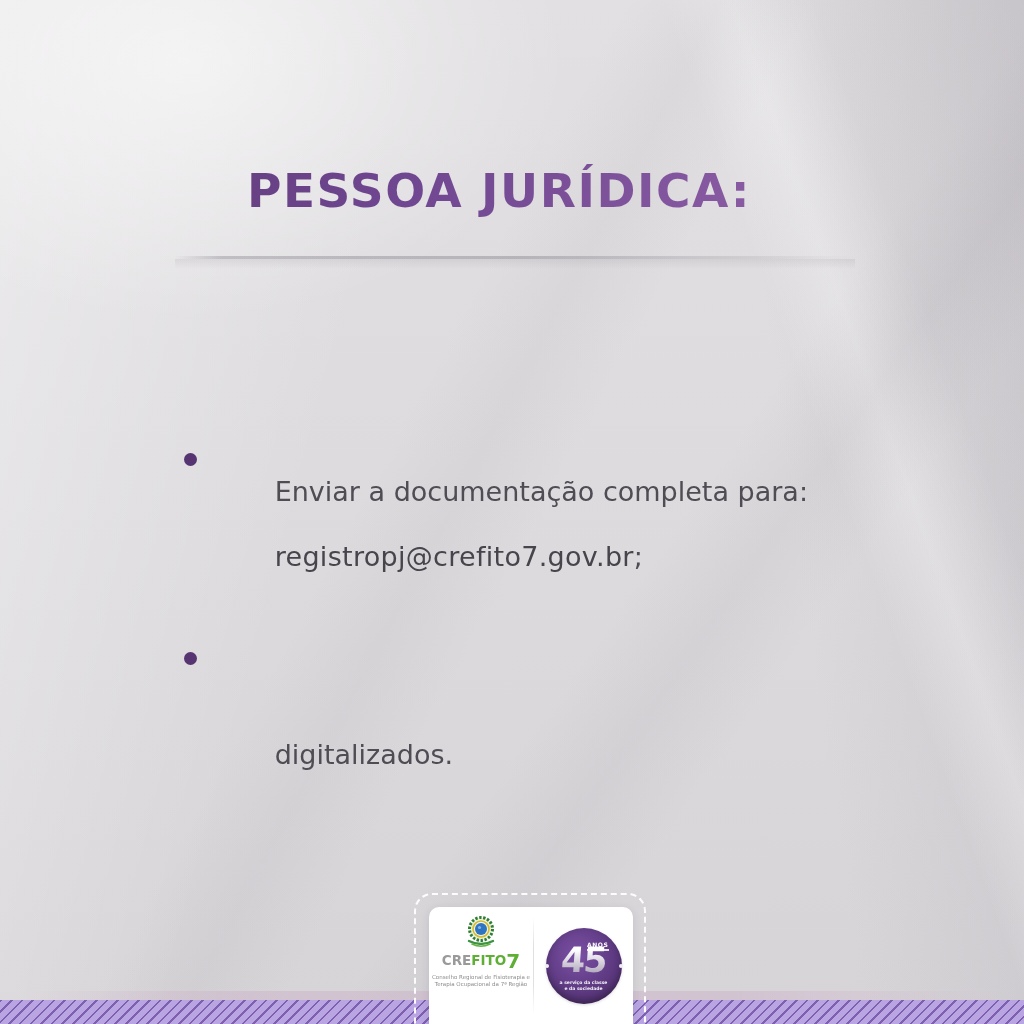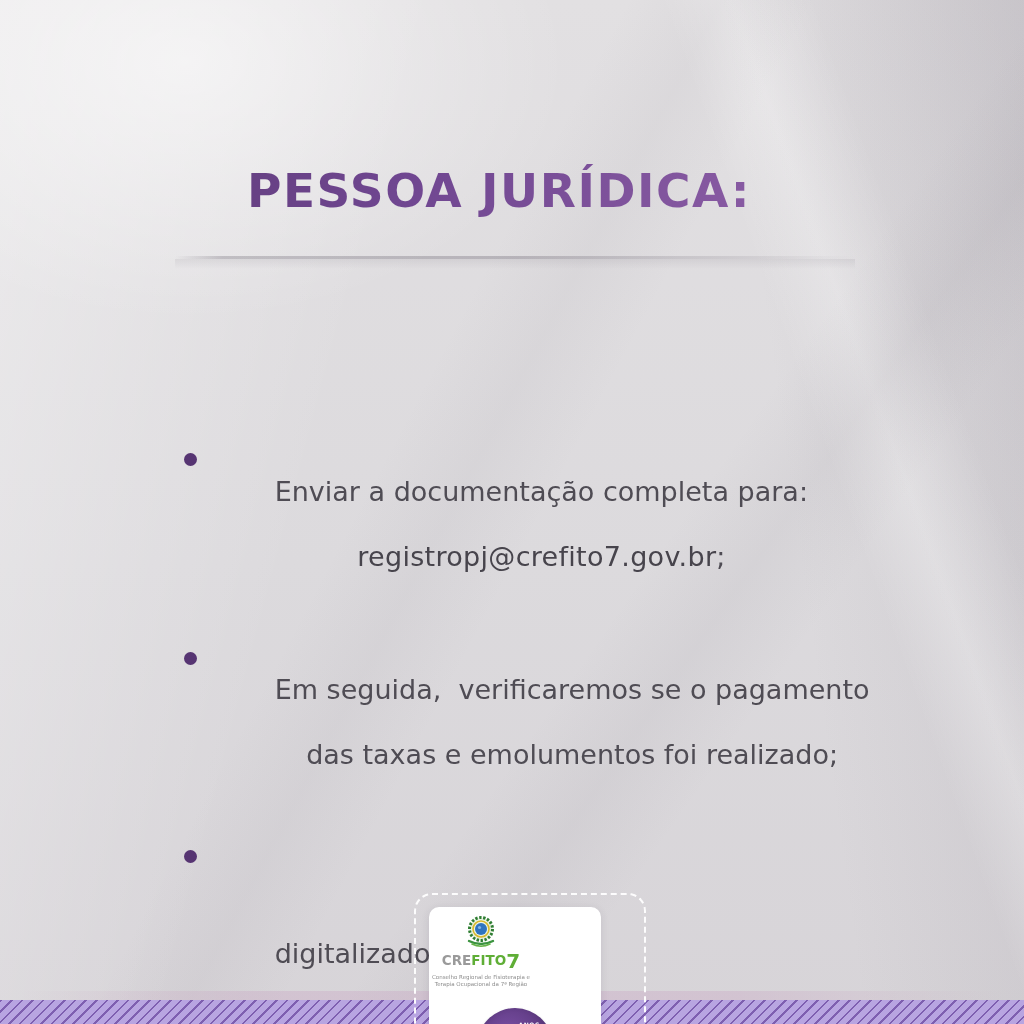--- a/index.html
+++ b/index.html
@@ -40,45 +40,44 @@
   .fold-line::after {
     content:""; position:absolute; top:3px; left:0; right:0; height:10px;
     background:linear-gradient(180deg, rgba(118,112,124,.12), rgba(118,112,124,0));
   }
 
   
   .bullets { position:absolute; left:184px; top:443px; width:700px;
              font-size:27px; line-height:32.5px; color:#4f4c54; }
   .bullet { display:flex; margin-bottom:36px; }
   .dot { flex:none; width:13px; height:13px; border-radius:50%; background:#563472; margin:10px 9px 0 0; }
-  .btext { white-space:pre-wrap;text-align:center; }
+  .btext { white-space:pre-wrap; }
   .email { font-weight:normal; color:#47444c; letter-spacing:.3px; }
 
   
   .stripe-glow {
     position:absolute; left:0; right:0; bottom:24px; height:9px;
     background:linear-gradient(90deg, rgba(203,172,199,0) 2%, rgba(203,172,199,.42) 25%,
                rgba(203,172,199,.42) 72%, rgba(203,172,199,0) 98%);
   }
   .stripes {
     position:absolute; left:0; right:0; bottom:0; height:24px;
     background:repeating-linear-gradient(135deg, #7e5fb0 0 1.8px, #b8a5e1 1.8px 7.5px);
   }
 
   
   .dash-frame {
     position:absolute; left:414px; top:893px; width:232px; height:131px;
     border:2px dashed #ffffff; border-bottom:none; border-radius:18px 18px 0 0; opacity:.95;
   }
   .logo-card {
-    position:absolute; left:429px; top:907px; width:172px; height:117px;
+    position:absolute; left:429px; top:907px; width:204px; height:117px;
     background:#ffffff; border-radius:10px 10px 0 0;
     box-shadow:0 2px 9px rgba(60,50,75,.12);
     display:flex;
-    flex-direction:column;
   }
   .card-left { width:104px; display:flex; flex-direction:column; align-items:center; padding-top:7px; }
   .card-divider { width:1px; align-self:stretch; margin:10px 0;
     background:linear-gradient(180deg, rgba(0,0,0,0), rgba(0,0,0,.12) 30%, rgba(0,0,0,.12) 70%, rgba(0,0,0,0)); }
   .card-right { flex:1; display:flex; align-items:center; justify-content:center; }
 
   .wordmark { font-weight:bold; font-size:13.5px; letter-spacing:0; line-height:1; margin-top:1px; white-space:nowrap; }
   .wm-gray { color:#9a9a9a; } .wm-green { color:#5fae36; }
   .wm-seven { color:#5fae36; font-size:20px; vertical-align:-3px; }
   .logo-caption { margin-top:3px; font-size:5.5px; line-height:1.3; color:#8d8d8d; text-align:center; }
@@ -117,27 +116,20 @@
   <div class="bullets">
 
     <div class="bullet">
       <span class="dot"></span>
       <div class="btext">
         <span>Enviar a documentação completa para:</span><br>
         <span class="email">registropj@crefito7.gov.br</span><span>;</span>
       </div>
     </div>
 
-    <div class="bullet">
-      <span class="dot"></span>
-      <div class="btext">
-        <span>Em seguida,  verificaremos se o pagamento</span><br>
-        <span>das taxas e emolumentos foi realizado;</span>
-      </div>
-    </div>
 
     <div class="bullet">
       <span class="dot"></span>
       <div class="btext">
         <br>
         <span>digitalizados.</span>
       </div>
     </div>
 
   </div>

